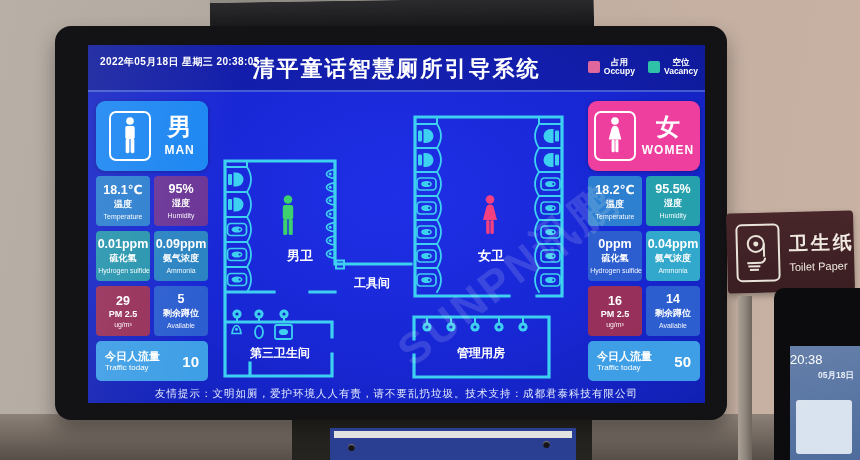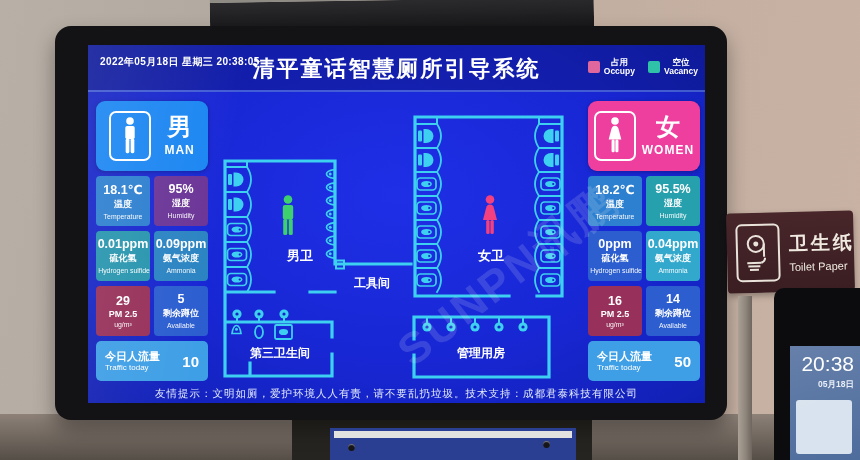--- a/index.html
+++ b/index.html
@@ -76,21 +76,21 @@
     display:flex;align-items:center;justify-content:center;}
   .tp-cn{font-size:19px;color:#f0eae1;font-weight:bold;letter-spacing:3px;white-space:nowrap;}
   .tp-en{font-size:11px;color:#f0eae1;margin-top:4px;white-space:nowrap;}
 
   .door-frame{position:absolute;left:738px;top:296px;width:14px;height:164px;
     background:linear-gradient(90deg,#aba196,#8e857c 55%,#6e665e);}
   .wall-device{position:absolute;left:774px;top:288px;width:86px;height:172px;
     background:#0c0c0e;border-radius:10px 0 0 0;}
   .device-screen{position:absolute;left:16px;top:58px;width:70px;height:114px;
     background:linear-gradient(165deg,#6680aa,#4e6c9c);}
-  .device-time{text-align:right;padding:6px 6px 0 0;font-size:21px;color:#fff;}
+  .device-time{text-align:left;padding:6px 6px 0 0;font-size:13px;color:#fff;}
   .device-date{text-align:right;padding:3px 6px 0 0;font-size:8.5px;color:#e9eff8;font-weight:bold;}
   .device-cam{position:absolute;left:6px;top:54px;width:56px;height:54px;
     background:rgba(231,239,247,.9);border-radius:3px;}
 
   .bottom-sign{position:absolute;left:330px;top:428px;width:246px;height:32px;background:#2b3f92;}
   .sign-strip{position:absolute;left:4px;top:3px;right:4px;height:7px;background:#e2e2e0;}
   .screw{position:absolute;width:7px;height:7px;border-radius:50%;background:#15151a;
     box-shadow:inset 0 1px 1px rgba(255,255,255,.45);}
 </style>
 </head>

